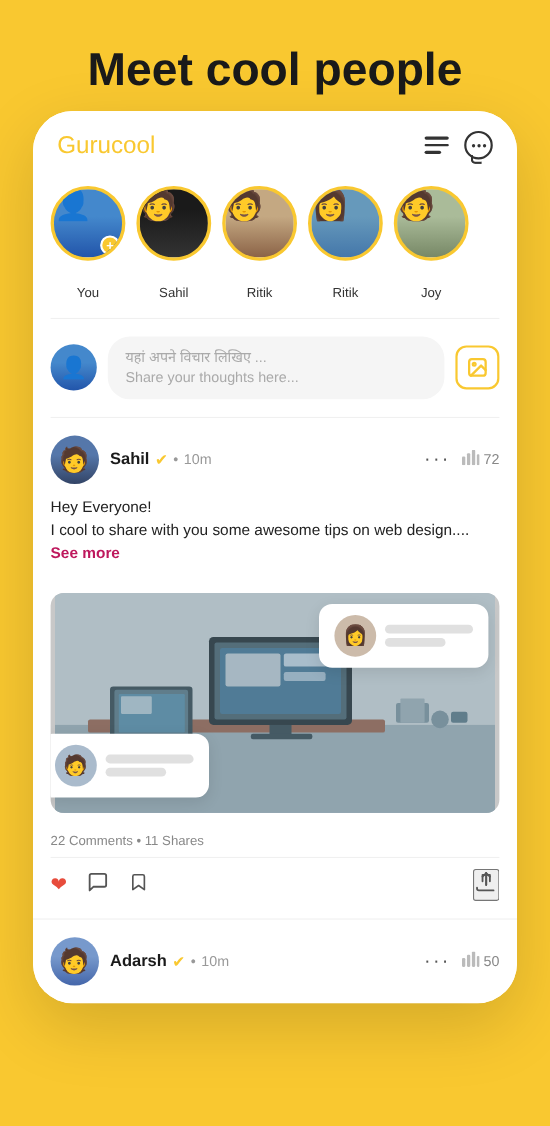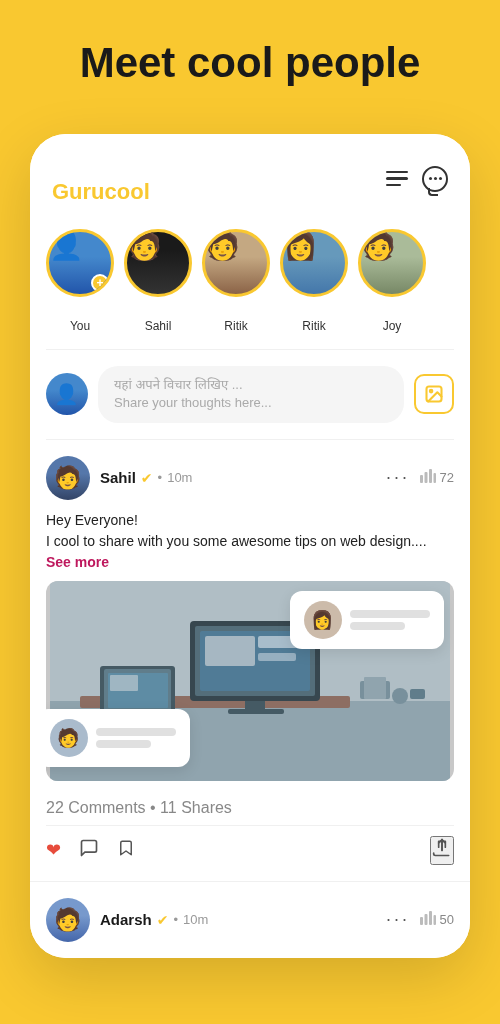--- a/index.html
+++ b/index.html
@@ -12,21 +12,21 @@
       flex-direction: column;
       align-items: center;
       overflow-x: hidden;
     }
 
     .page-title {
       font-size: 42px;
       font-weight: 900;
       color: #1a1a1a;
       text-align: center;
-      margin: 40px 20px 48px;
+      margin: 40px 20px 15px;
       line-height: 1.1;
     }
 
     .phone-container {
       width: 440px;
       background: #fff;
       border-radius: 36px;
       overflow: hidden;
       box-shadow: 0 20px 60px rgba(0,0,0,0.15);
       position: relative;
@@ -36,23 +36,22 @@
     .app-header {
       display: flex;
       justify-content: space-between;
       align-items: center;
       padding: 18px 22px 14px;
       background: #fff;
     }
 
     .app-logo {
       font-size: 22px;
-      font-weight: 700;
+      font-weight: 400;
       color: #F9C830;
-      margin-top: 27px;
     }
 
     .header-icons {
       display: flex;
       gap: 14px;
       align-items: center;
     }
 
     
     .stories-row {
@@ -240,21 +239,21 @@
     }
 
     .bar-chart-icon {
       font-size: 14px;
     }
 
     .post-text {
       font-size: 14px;
       color: #222;
       line-height: 1.5;
-      margin-bottom: 8px;
+      margin-bottom: 26px;
     }
 
     .see-more {
       color: #be185d;
       font-weight: 700;
       cursor: pointer;
     }
 
     
     .post-image-area {
@@ -338,21 +337,21 @@
     }
 
     .post-footer {
       display: flex;
       align-items: center;
       justify-content: space-between;
       padding-top: 8px;
     }
 
     .post-comments-shares {
-      font-size: 16px;
+      font-size: 12px;
       color: #888;
     }
 
     .post-actions {
       display: flex;
       align-items: center;
       gap: 18px;
     }
 
     .action-btn {

